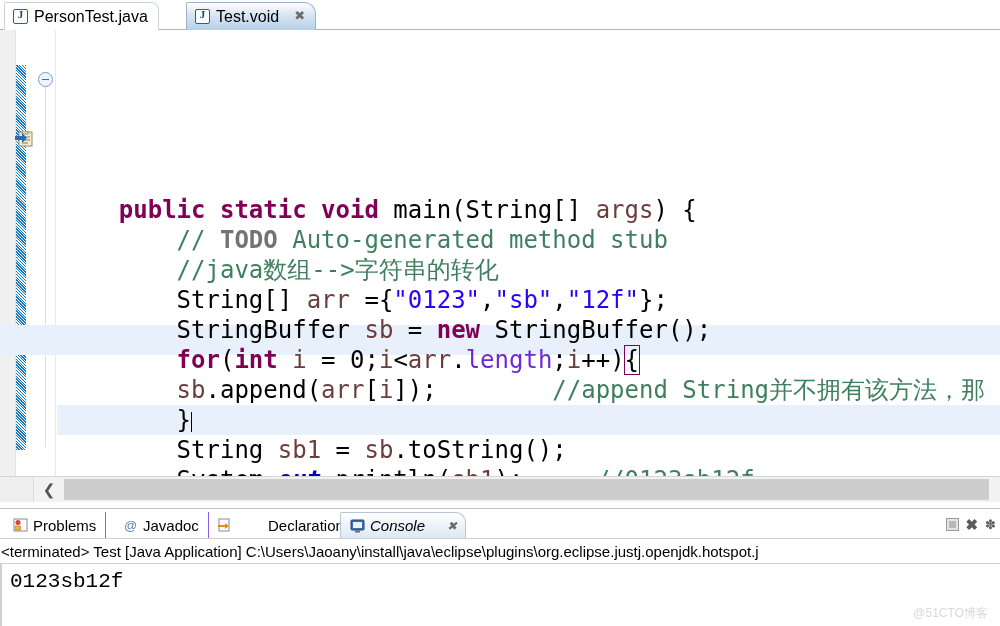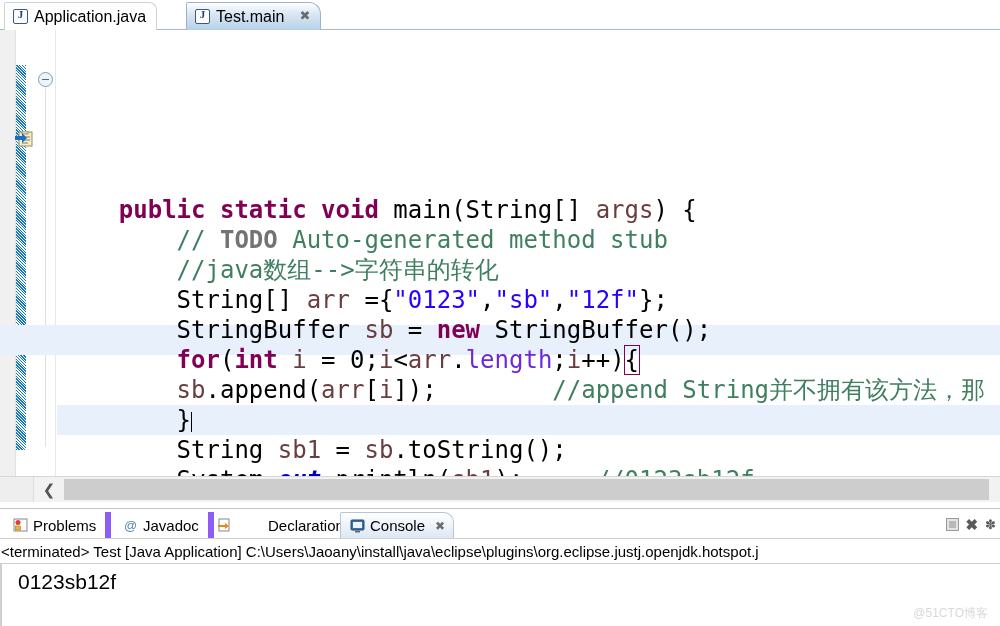--- a/index.html
+++ b/index.html
@@ -160,28 +160,29 @@
   
   .view-tabbar{
     position:absolute; left:0; top:508px; width:1000px; height:30px;
     background:#ffffff; border-top:1px solid #c3c3c3;
   }
   .vtab{
     position:absolute; top:3px; height:26px;
     display:flex; align-items:center; gap:5px;
     padding:0 9px; font-size:15px; color:#000; white-space:nowrap;
   }
-  .vtab.inactive{ border-right:6px solid #8b5cf6; }
+  .vtab.inactive{ border-right:1px solid #8b5cf6; }
   .vtab.active{
     background: linear-gradient(to bottom,#ffffff 0%,#eaf1f8 60%,#dce8f4 100%);
     border-left:1px solid #b6c6d6;
     border-top:1px solid #b6c6d6;
     border-right:1px solid #b6c6d6;
     border-radius:2px 10px 0 0;
-    padding-right:28px;
+    padding-right:40px;
+    font-style:italic;
   }
   .vtab-close{
     position:absolute; right:8px; top:6px; font-size:12px; color:#6b6b6b;
   }
   .vicon{ width:15px;height:14px;flex:none;position:relative;}
 
   .view-tools{
     position:absolute; right:4px; top:512px; height:24px;
     display:flex; align-items:center; gap:7px;
   }
@@ -204,47 +205,47 @@
     font-size:15px; color:#000;
     display:flex; align-items:center;
     padding-left:1px; white-space:nowrap; overflow:hidden;
   }
   .console-body{
     position:absolute; left:0; top:564px; width:1000px; height:62px;
     background:#ffffff;
     border-left:2px solid #cfcfcf;
   }
   .console-out{
-    position:absolute; left:16px; top:6px;
-    font-family:Liberation Sans, sans-serif;
+    position:absolute; left:8px; top:6px;
+    font-family:Liberation Mono, monospace;
     font-size:21px; color:#000;
   }
   .watermark{
     position:absolute; right:12px; bottom:4px;
     font-size:12px; color:#d8d8d8;
     font-family:"Liberation Sans", sans-serif;
   }
   .console-left-rule{
     position:absolute; left:0; top:564px; width:2px; height:62px;
     background:#c9c9c9;
   }
 </style>
 </head>
 <body>
 
 <div id="app">
 
   <div class="editor-tabbar">
     <div class="etab inactive">
       <span class="java-icon"></span>
-      <span>Application.java</span>
+      <span>PersonTest.java</span>
     </div>
     <div class="etab active">
       <span class="java-icon"></span>
-      <span>Test.main</span>
+      <span>Test.void</span>
       <span class="tab-close">✖</span>
     </div>
   </div>
 
   <div class="editor-body">
     <div class="ann-ruler"></div>
     <div class="change-bar"></div>
 
     <svg class="todo-marker" viewBox="0 0 18 16">
       <rect x="4" y="1" width="13" height="14" fill="#f4ecd0" stroke="#9a8b5a" stroke-width="1"></rect>

